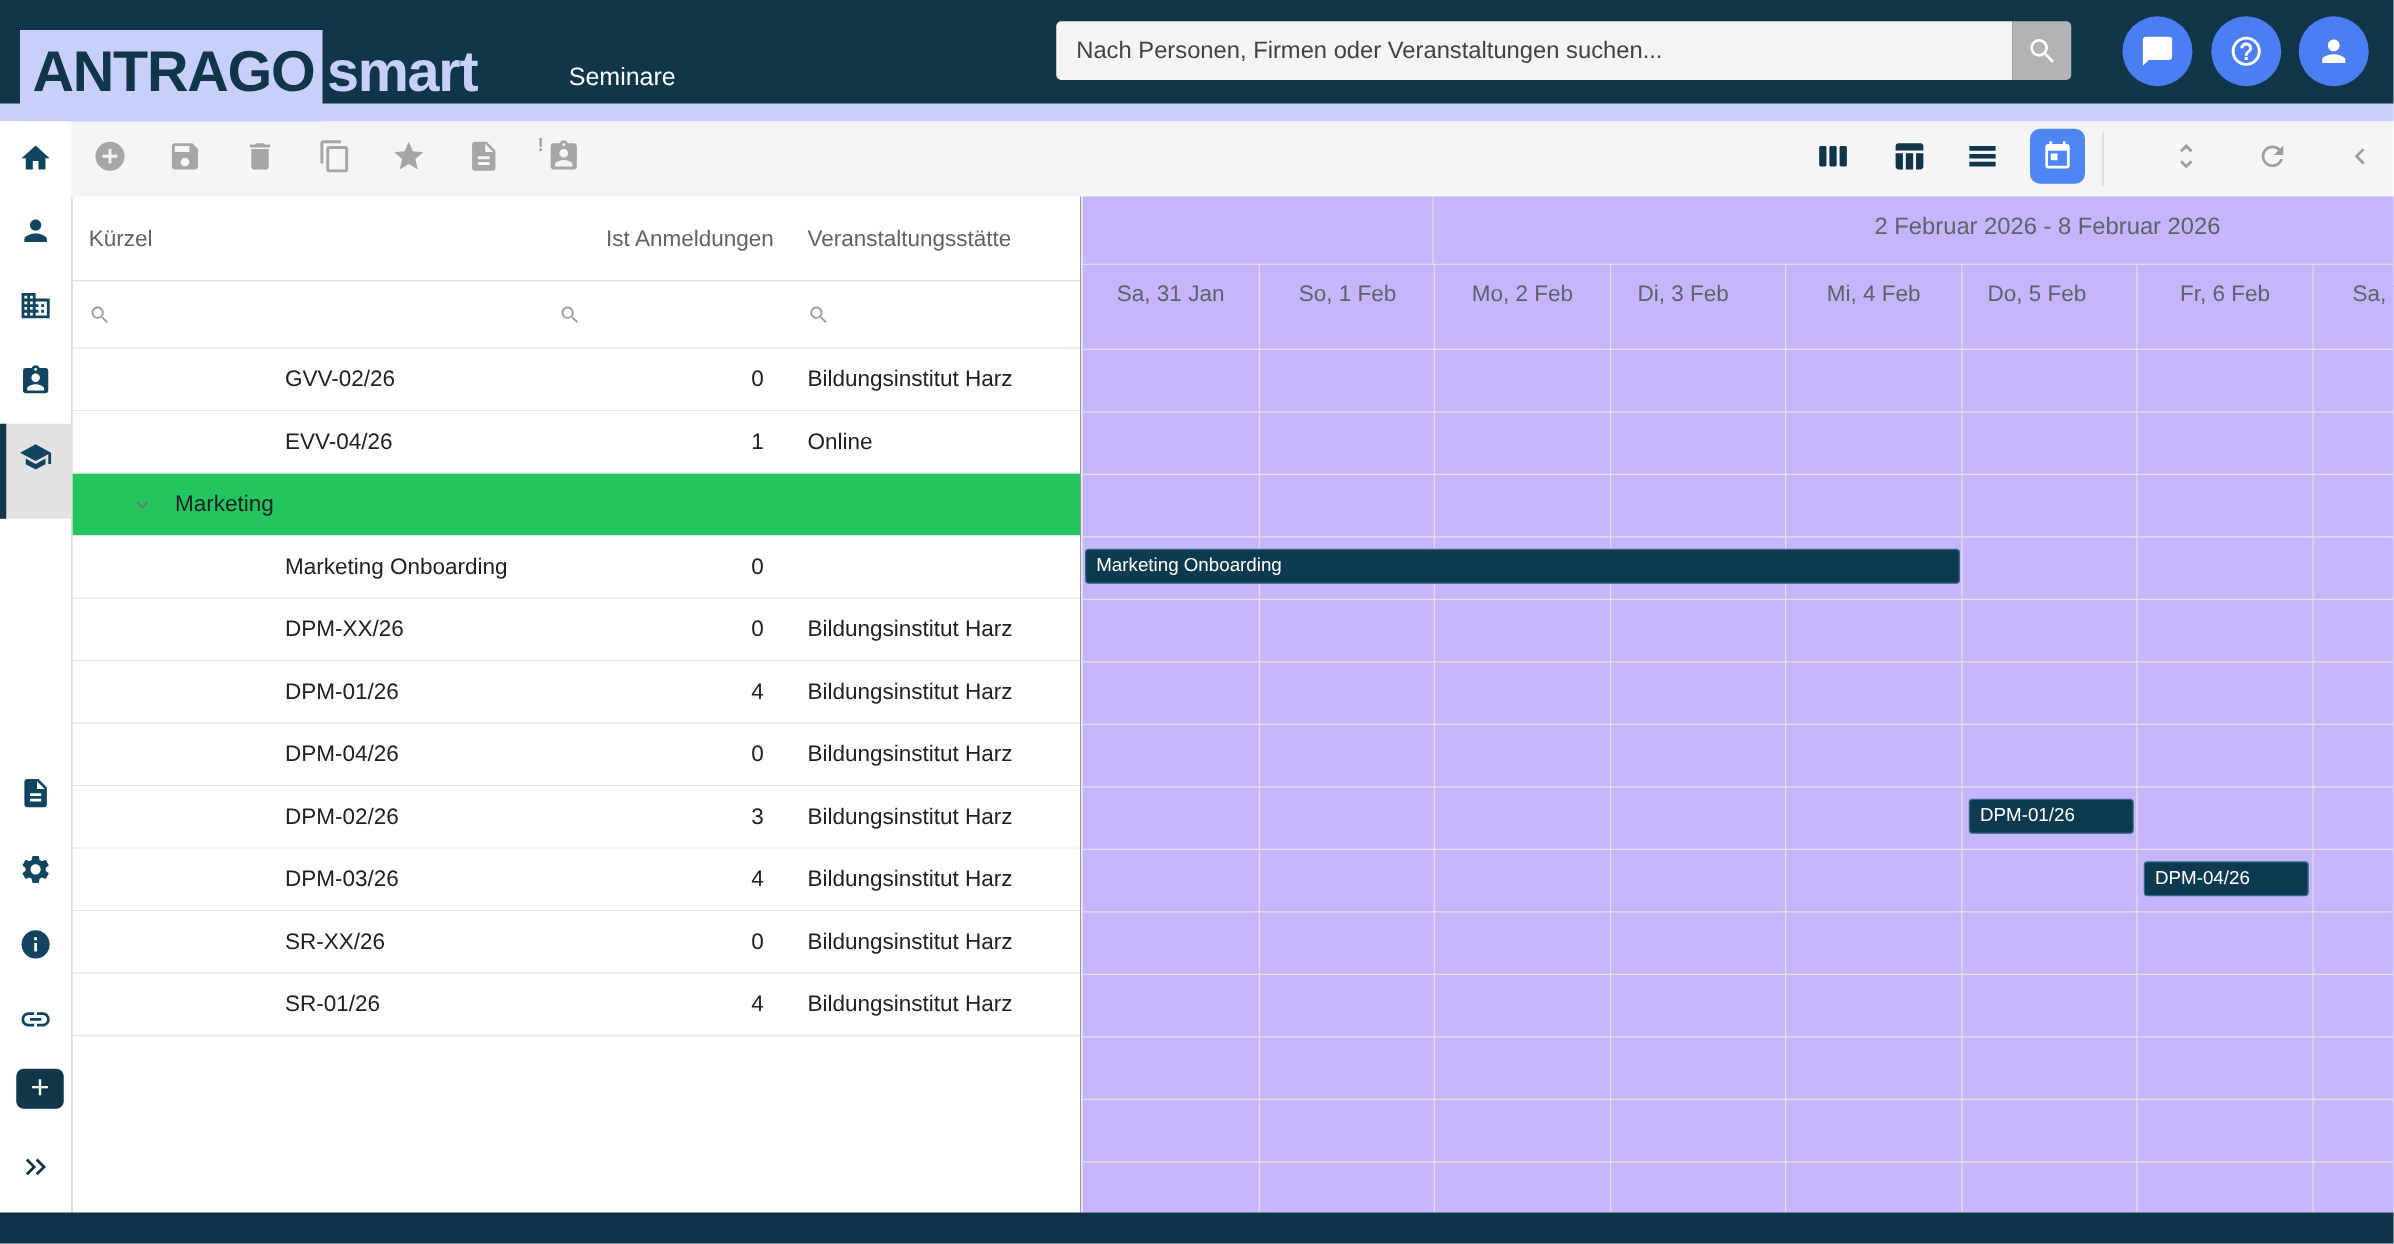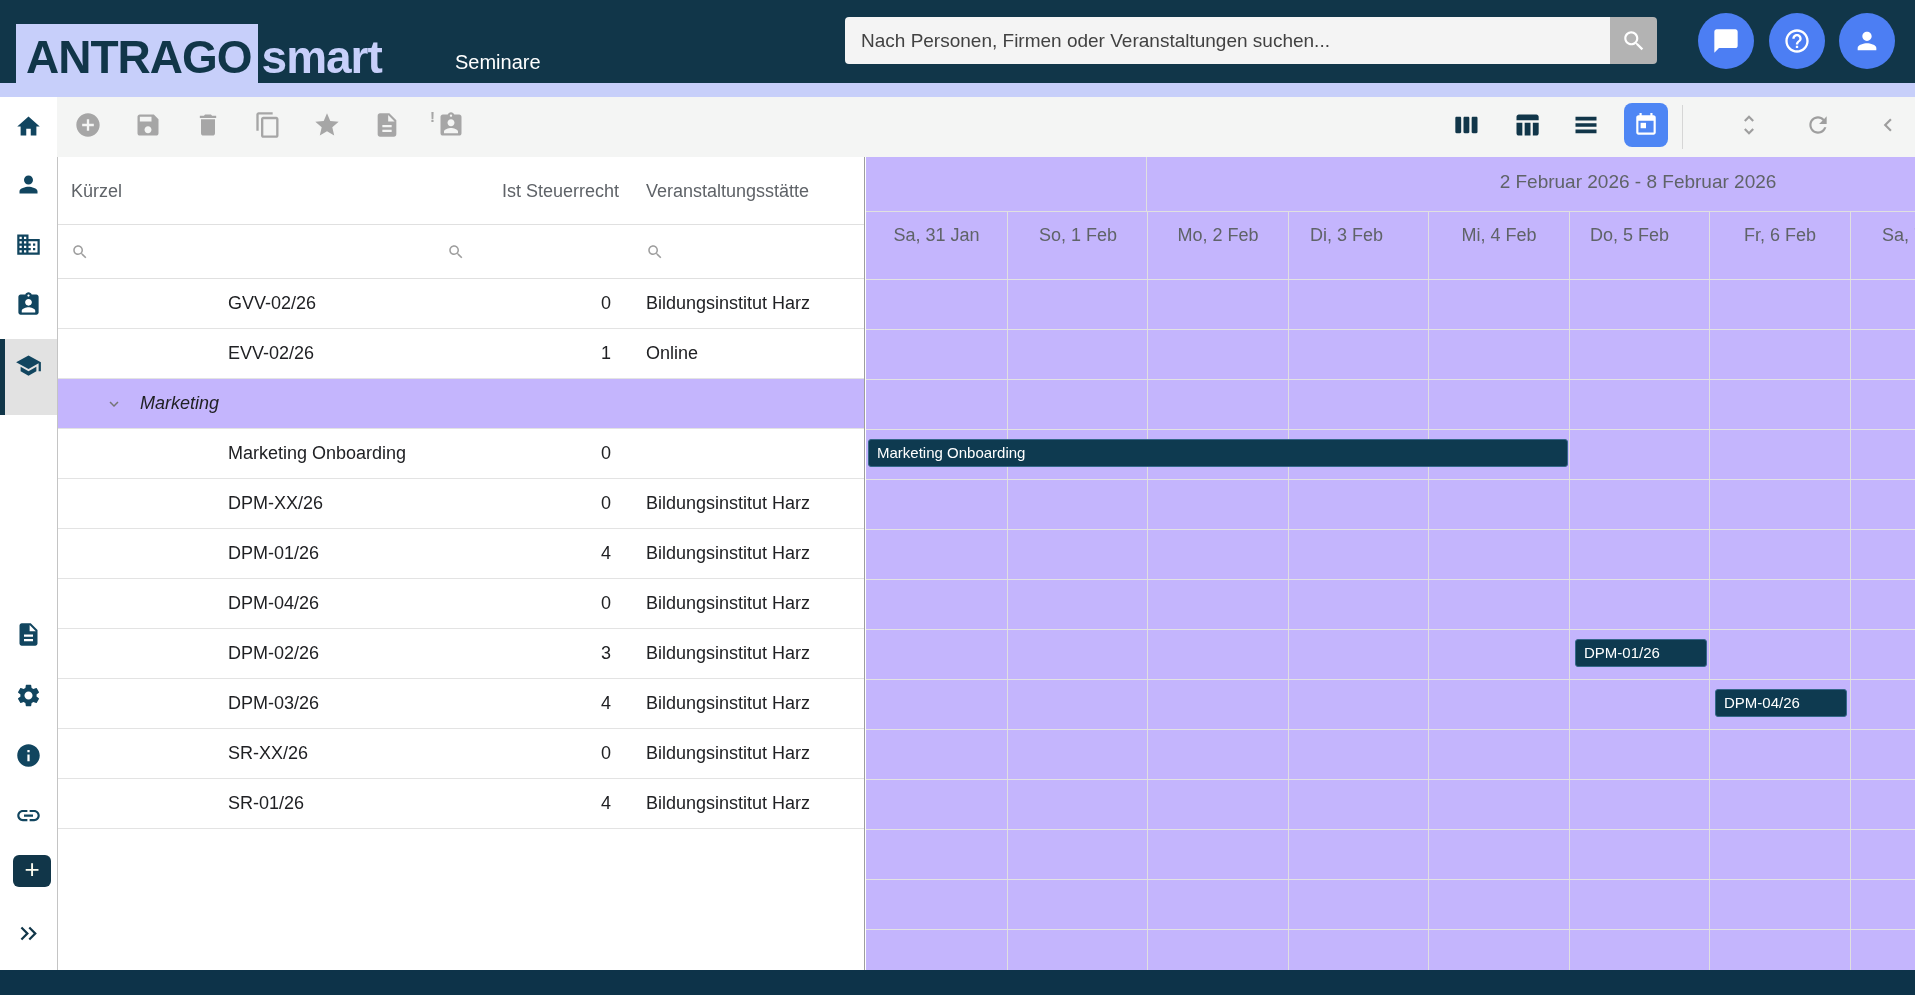--- a/index.html
+++ b/index.html
@@ -57,21 +57,21 @@
     border-left:1px solid #c4c4c4; border-right:1px solid #9e9e9e; overflow:hidden; z-index:3; }
   .t-head { position:relative; height:68px; border-bottom:1px solid #e0e0e0; color:#5f6368; font-size:18px; }
   .t-head span { position:absolute; top:24px; }
   .th-kuerzel { left:13px; }
   .th-anmeld { right:245px; }
   .th-staette { left:588px; }
   .t-filter { position:relative; height:54px; border-bottom:1px solid #e0e0e0; }
   .t-filter .f-ic { position:absolute; top:18px; width:18px; height:18px; color:#9e9e9e; }
   .t-rows { position:relative; }
   .t-row { position:relative; height:50px; border-bottom:1px solid #e3e3e3; background:#fff; font-size:18px; color:#202124; cursor:pointer; }
-  .t-row.group { background:#c4b5fd;font-style:italic; }
+  .t-row.group { background:#22c55e; }
   .t-row .lbl { position:absolute; top:14px; left:170px; white-space:nowrap; }
   .t-row .val { position:absolute; top:14px; right:253px; }
   .t-row .ven { position:absolute; top:14px; left:588px; white-space:nowrap; }
   .t-row .chev { position:absolute; top:16px; width:18px; height:18px; color:#757575; }
   
   .cal { position:absolute; left:866px; top:157px; width:1049px; height:813px; background:#c4b5fd; overflow:hidden; z-index:3; }
   .cal-title-row { position:absolute; left:0; top:0; width:1049px; height:55px; border-bottom:1px solid #e0e0e0; }
   .week-divider { position:absolute; left:280px; top:0; width:1px; height:55px; background:#e0e0e0; }
   .cal-title { position:absolute; left:280px; top:14px; width:984px; text-align:center; color:#5f6368; font-size:19px; }
   .cal-col { position:absolute; top:55px; height:758px; border-left:1px solid #e0e0e0; }
@@ -257,21 +257,21 @@
       <svg viewBox="0 0 24 24" fill="currentColor">
         <path d="M6.4 6 5 7.4 9.6 12 5 16.6 6.4 18l6-6z"></path>
         <path d="M13.4 6 12 7.4 16.6 12 12 16.6 13.4 18l6-6z"></path>
       </svg>
     </span>
 </div>
 
 <div class="table">
   <div class="t-head">
     <span class="th-kuerzel">Kürzel</span>
-    <span class="th-anmeld">Ist Steuerrecht</span>
+    <span class="th-anmeld">Ist Anmeldungen</span>
     <span class="th-staette">Veranstaltungsstätte</span>
   </div>
   <div class="t-filter">
     <span class="f-ic" style="left:13px;">
         <svg viewBox="0 0 24 24" fill="currentColor">
           <path d="M15.5 14h-.79l-.28-.27C15.41 12.59 16 11.11 16 9.5 16 5.91 13.09 3 9.5 3S3 5.91 3 9.5 5.91 16 9.5 16c1.61 0 3.09-.59 4.23-1.57l.27.28v.79l5 4.99L20.49 19l-4.99-5zm-6 0C7.01 14 5 11.99 5 9.5S7.01 5 9.5 5 14 7.01 14 9.5 11.99 14 9.5 14z"></path>
         </svg>
       </span>
     <span class="f-ic" style="left:389px;">
         <svg viewBox="0 0 24 24" fill="currentColor">
@@ -284,21 +284,21 @@
         </svg>
       </span>
   </div>
   <div class="t-rows" id="t-rows">
       <div class="t-row">
         <span class="lbl">GVV-02/26</span>
         <span class="val">0</span>
         <span class="ven">Bildungsinstitut Harz</span>
       </div>
       <div class="t-row">
-        <span class="lbl">EVV-02/26</span>
+        <span class="lbl">EVV-04/26</span>
         <span class="val">1</span>
         <span class="ven">Online</span>
       </div>
       <div class="t-row group">
         <span class="chev" style="left: 47px;">
           <svg viewBox="0 0 24 24" fill="currentColor">
             <path d="M7.41 8.59 12 13.17l4.59-4.58L18 10l-6 6-6-6 1.41-1.41z"></path>
           </svg>
         </span>
         <span class="lbl" style="left: 82px;">Marketing</span>

